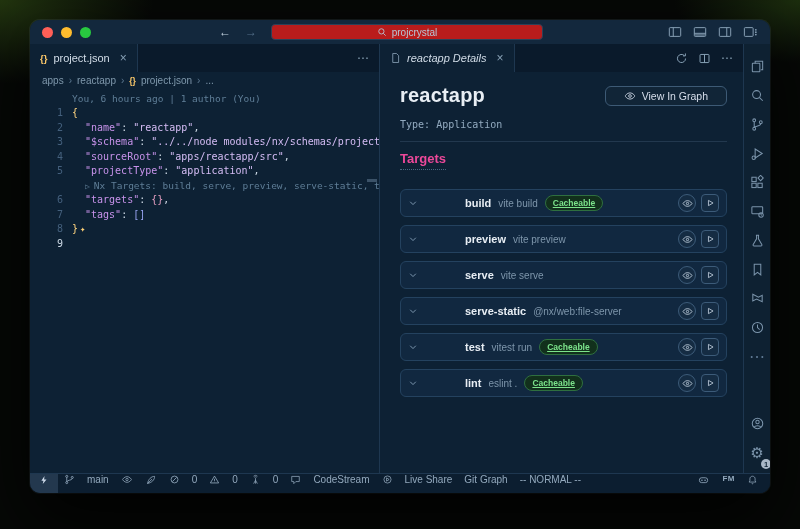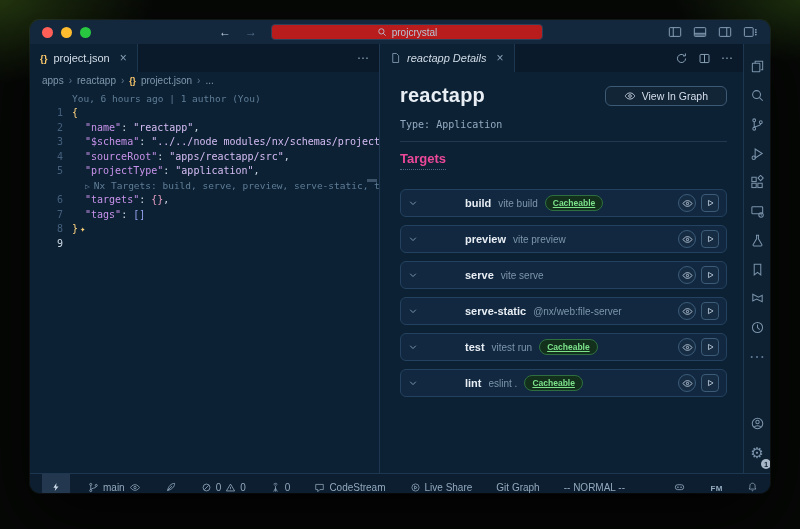--- a/index.html
+++ b/index.html
@@ -97,21 +97,21 @@
   .abtn.dim { color:#5c7690; }
   .ab-bottom { margin-top:auto; display:flex; flex-direction:column; align-items:center; }
   .gearwrap { position:relative; }
   .gear-glyph { font-size:15px; line-height:1; }
   .badge { position:absolute; right:-1px; bottom:-2px; width:10px; height:10px; border-radius:50%;
            background:#a9b7c6; color:#0d2134; font-size:7.5px; font-weight:bold;
            display:flex; align-items:center; justify-content:center; }
   
   .statusbar { flex:0 0 20px; background:#0c1e30; border-top:1px solid #1e3750;
                display:flex; align-items:center; font-size:10px; color:#93a9bd; }
-  .sb-item { display:flex; align-items:flex-end; gap:4px; padding:0 6px; height:100%;margin-left:12px; }
+  .sb-item { display:flex; align-items:flex-start; gap:12px; padding:0 6px; height:100%; }
   .sb-remote { background:#23384e; padding:0 9px; color:#cfdceb; }
   .sb-right { margin-left:auto; display:flex; align-items:center; height:100%; padding-right:6px; }
   .sb-num { color:#93a9bd; }
   svg { display:block; }
 </style>
 </head>
 <body>
 
 <div class="window">
 

